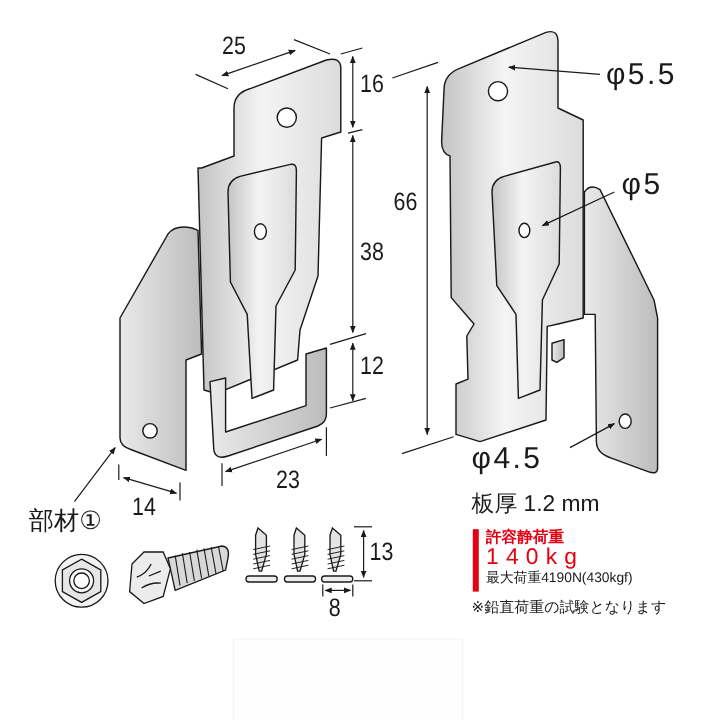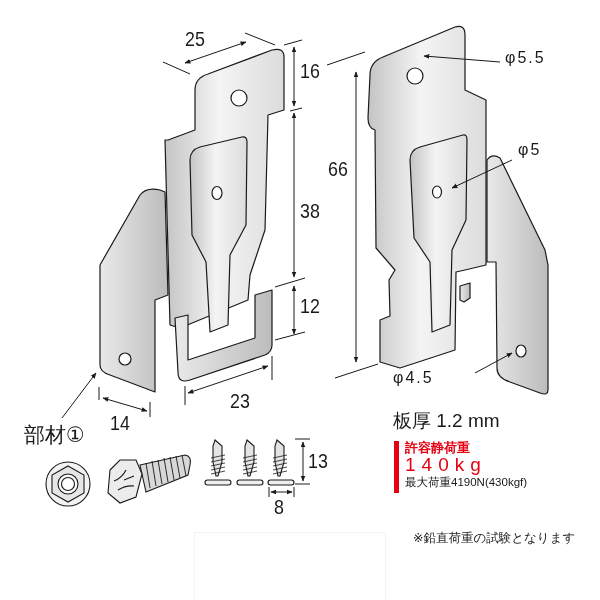--- a/index.html
+++ b/index.html
@@ -1,27 +1,27 @@
 <!DOCTYPE html>
 <html><head>
 <meta charset="utf-8">
 <style>
   html, body { margin:0; padding:0; background:#ffffff; }
   body { width:600px; height:600px; position:relative; overflow:hidden; font-family:"Liberation Sans", "DejaVu Sans", sans-serif; color:#1a1a1a; }
   .canvas { position:absolute; left:0; top:0; width:600px; height:600px; }
   .lbl { position:absolute; font-family:"Liberation Sans", "DejaVu Sans", sans-serif; color:#1a1a1a; line-height:1; white-space:nowrap; }
   .dim { font-size:21px; transform:scaleX(0.85); transform-origin:left top; }
-  .phi { font-size:16px; letter-spacing:2px; }
+  .phi { font-size:25px; letter-spacing:2px; }
   .part { font-size:21px; left:24px; top:424px;text-align:center; }
   .spec-thick { left:393px; top:411px; font-size:19px; }
   .spec-box { position:absolute; left:394px; top:441px; width:200px; height:52px; border-left:5px solid #e50012; padding-left:6px; }
   .spec-title { font-size:13px; color:#e50012; line-height:14px; font-weight:bold; }
   .spec-val { font-size:19px; color:#e50012; letter-spacing:6px; line-height:20px; }
   .spec-max { font-size:11.5px; color:#1a1a1a; line-height:14px; }
-  .spec-note { left:413px; top:500px; font-size:12.5px;margin-top:32px; }
+  .spec-note { left:393px; top:500px; font-size:12.5px; }
   .faint-box { position:absolute; left:194px; top:532px; width:190px; height:68px; border:1px solid #f4f4f4; background:#fefefe; }
 </style>
 </head>
 <body>
 
 <svg class="canvas" viewBox="0 0 600 600" xmlns="http://www.w3.org/2000/svg">
   <defs>
     <linearGradient id="metal" x1="0" y1="0" x2="1" y2="0">
       <stop offset="0" stop-color="#c4c4c4"></stop>
       <stop offset="0.45" stop-color="#f4f4f4"></stop>

